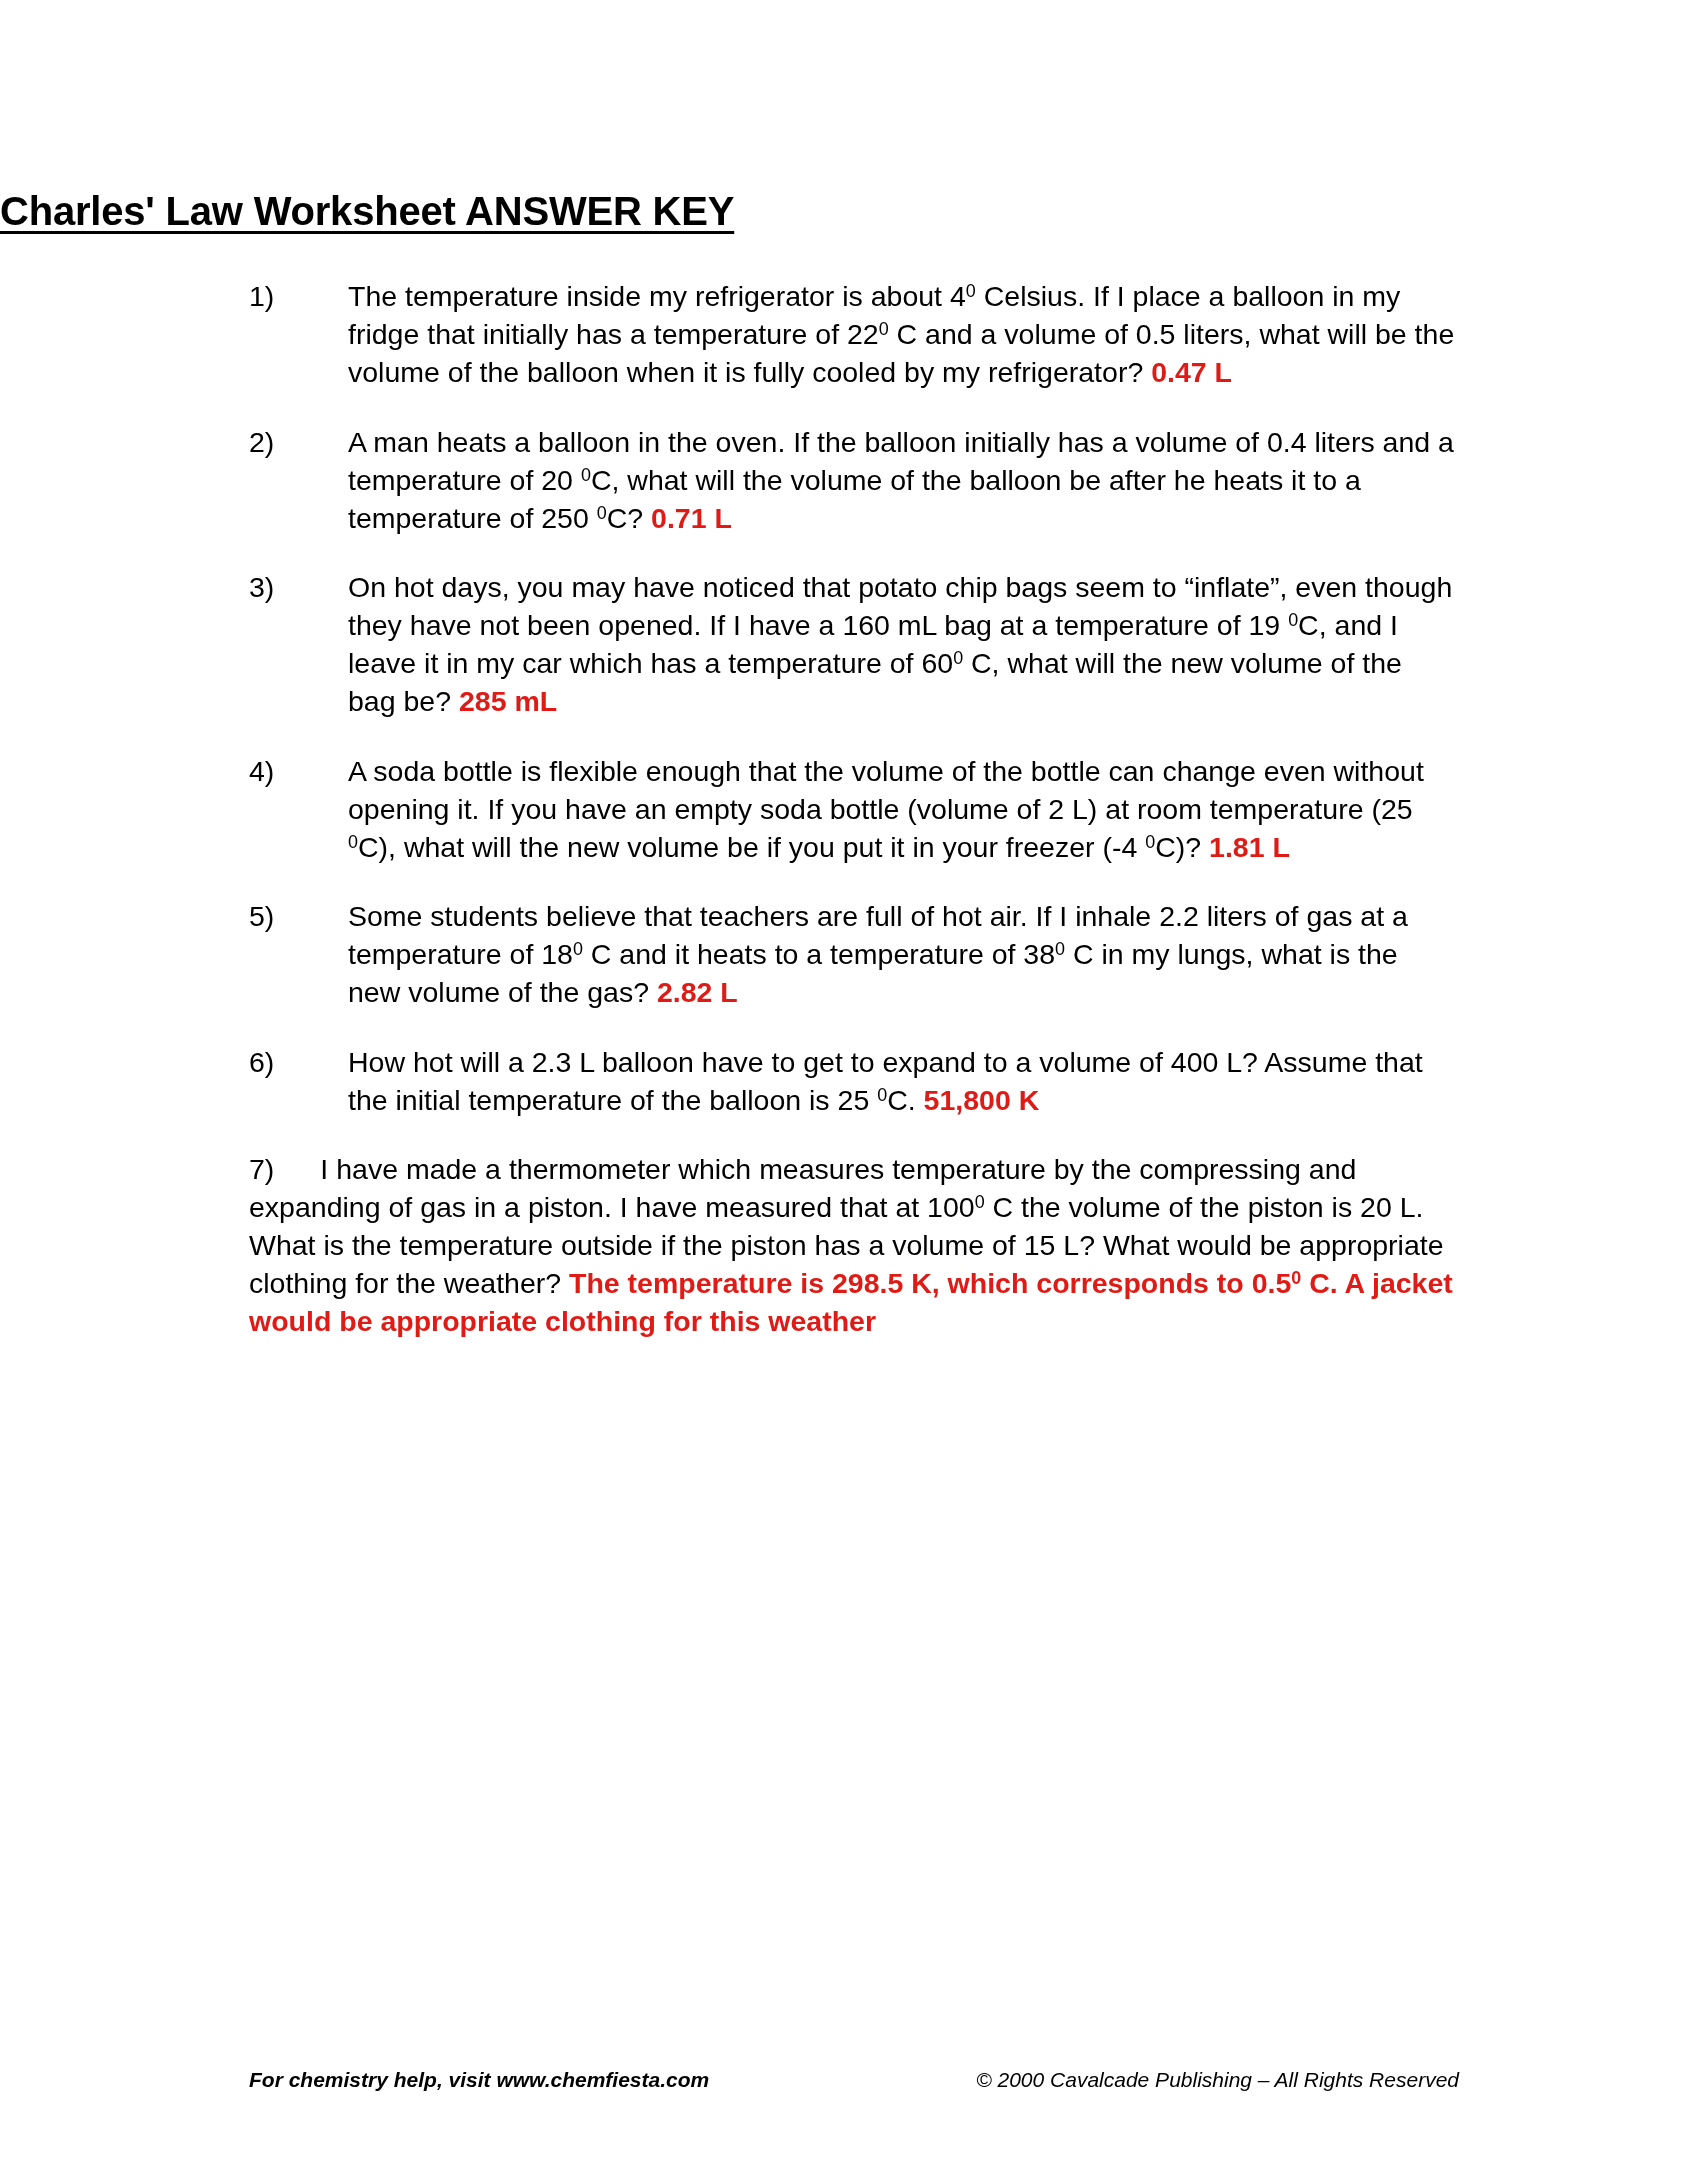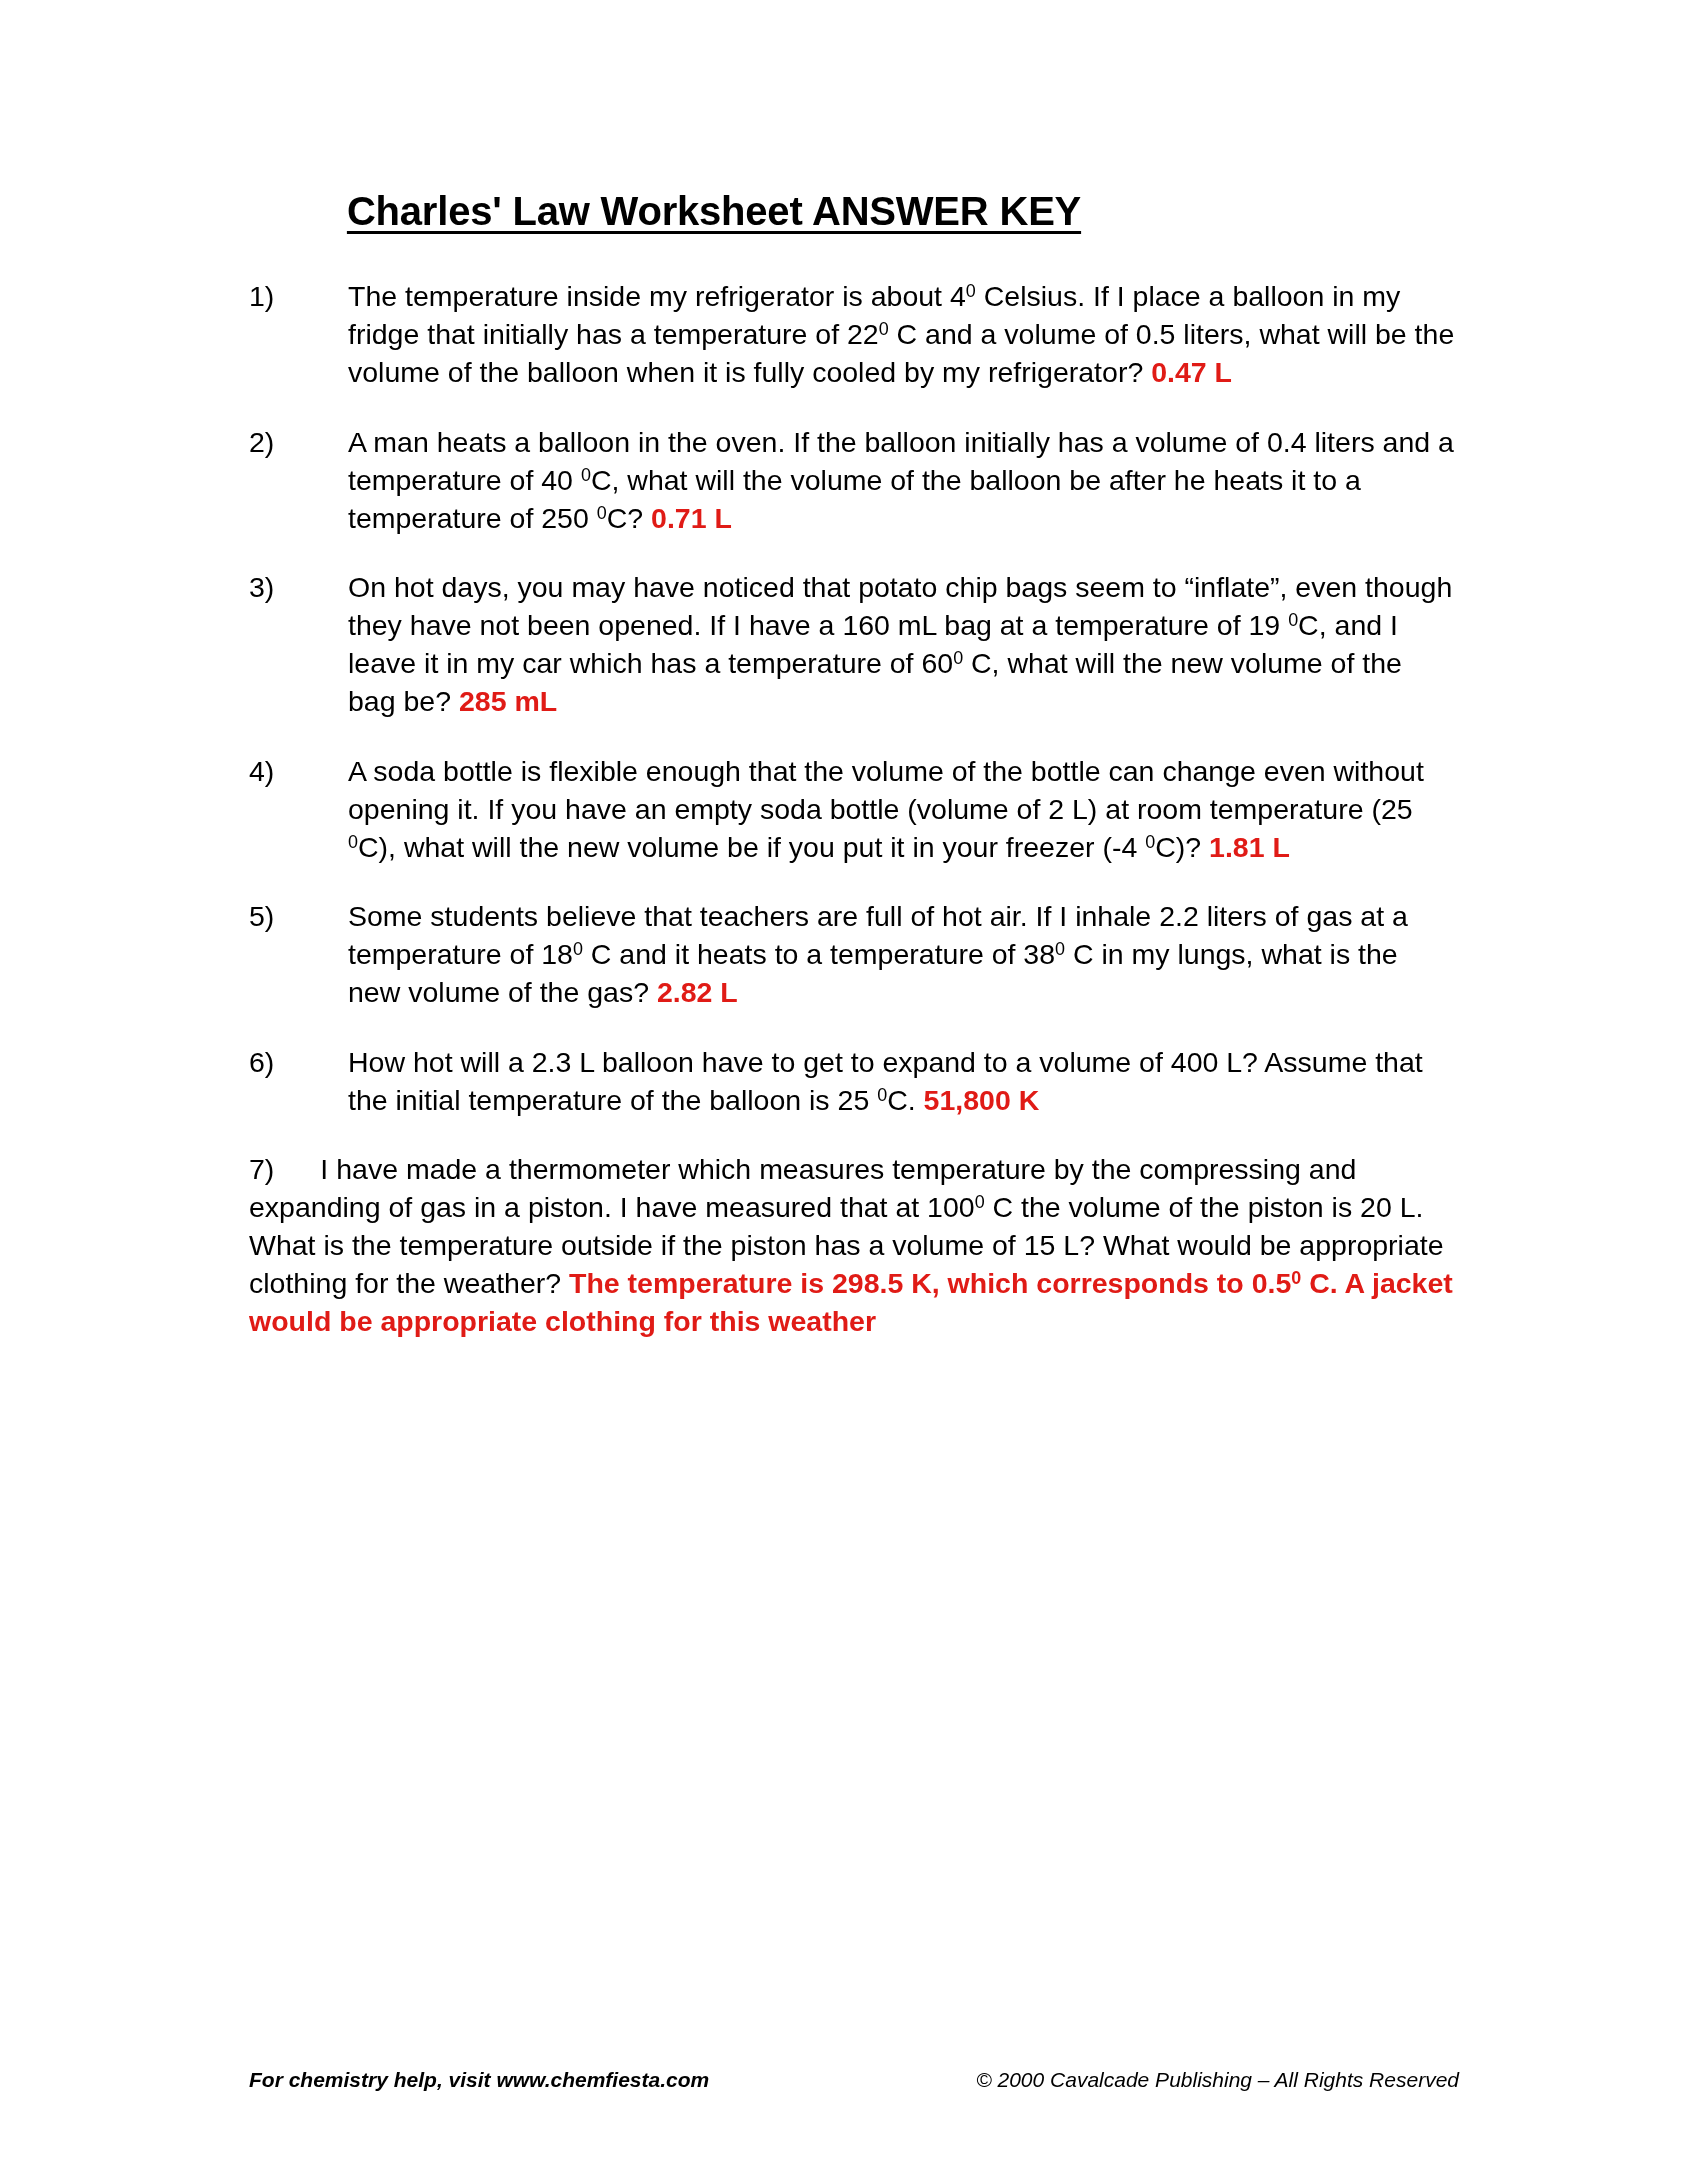--- a/index.html
+++ b/index.html
@@ -22,21 +22,21 @@
     height: 2181px;
     background: #ffffff;
   }
 
   
   .title-wrap {
     position: absolute;
     left: 0;
     top: 189px;
     width: 1428px;
-    text-align: center;
+    text-align: left;
     text-decoration: underline;
   }
   .doc-title {
     display: inline-block;
     font-size: 40px;
     font-weight: bold;
     letter-spacing: -0.2px;
     text-decoration: underline;
     text-underline-offset: 6px;
     text-decoration-thickness: 3.4px;
@@ -135,21 +135,21 @@
     <div class="q">
       <span class="q-num">1)</span>
       <div class="q-body">
         <span>The temperature inside my refrigerator is about 4</span><sup class="deg">0</sup><span> Celsius.  If I place a balloon in my fridge that initially has a temperature of 22</span><sup class="deg">0</sup><span> C and a volume of 0.5 liters, what will be the volume of the balloon when it is fully cooled by my refrigerator?  </span><span class="answer">0.47 L</span>
       </div>
     </div>
 
     <div class="q">
       <span class="q-num">2)</span>
       <div class="q-body">
-        <span>A man heats a balloon in the oven.  If the balloon initially has a volume of 0.4 liters and a temperature of 40 </span><sup class="deg">0</sup><span>C, what will the volume of the balloon be after he heats it to a temperature of 250 </span><sup class="deg">0</sup><span>C?  </span><span class="answer">0.71 L</span>
+        <span>A man heats a balloon in the oven.  If the balloon initially has a volume of 0.4 liters and a temperature of 20 </span><sup class="deg">0</sup><span>C, what will the volume of the balloon be after he heats it to a temperature of 250 </span><sup class="deg">0</sup><span>C?  </span><span class="answer">0.71 L</span>
       </div>
     </div>
 
     <div class="q">
       <span class="q-num">3)</span>
       <div class="q-body">
         <span>On hot days, you may have noticed that potato chip bags seem to “inflate”, even though they have not been opened.  If I have a 160 mL bag at a temperature of 19 </span><sup class="deg">0</sup><span>C, and I leave it in my car which has a temperature of 60</span><sup class="deg">0</sup><span> C, what will the new volume of the bag be?  </span><span class="answer">285 mL</span>
       </div>
     </div>
 

